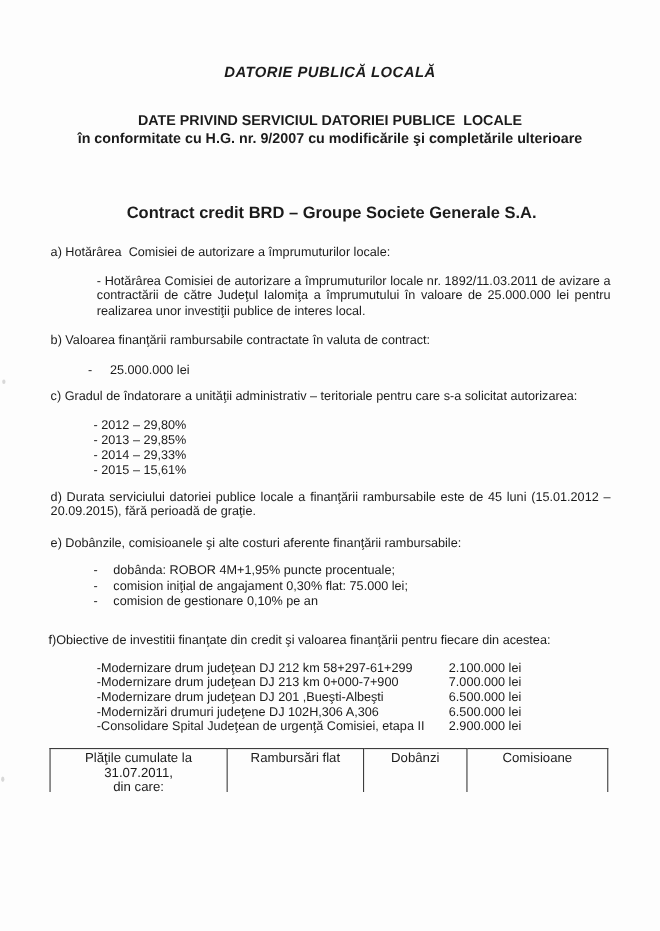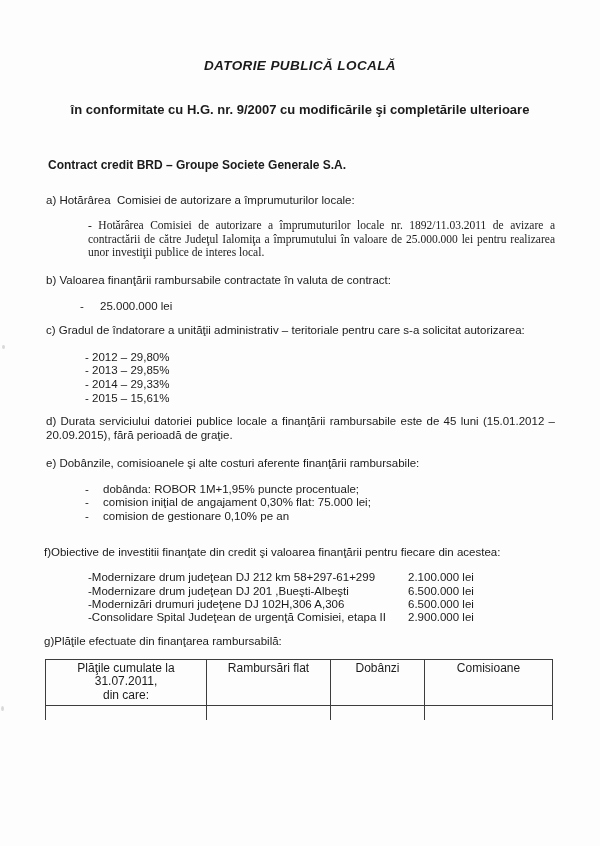--- a/index.html
+++ b/index.html
@@ -22,36 +22,36 @@
     letter-spacing: 0.4px;
   }
   .doc-subtitle {
     margin-top: 29px;
     text-align: center;
     font-weight: bold;
     font-size: 13px;
     line-height: 15.5px;
   }
   .contract-heading {
-    margin: 40px 45px 0 48px;
-    font-weight: bold;
-    font-size: 12px;
+    margin: 52px 45px 0 48px;
+    font-weight: bold;
+    font-size: 15px;
+    text-align: center;
   }
   .sec-heading { margin: 0 45px 0 46px; line-height: 13.5px; }
   .mt-a  { margin-top: 22px; }
   .mt-b  { margin-top: 14px; }
   .mt-c  { margin-top: 12px; }
   .mt-e  { margin-top: 15px; }
   .mt-f  { margin-top: 22px; margin-left: 44px; }
   .mt-g  { margin-top: 10px; margin-left: 44px; }
   .para-a {
     margin: 12px 45px 0 88px;
     text-align: justify;
     line-height: 13.6px;
-    font-family: Liberation Serif, serif;
   }
   .para-d {
     margin: 10px 45px 0 46px;
     text-align: justify;
     line-height: 13.6px;
   }
   .b-value { margin: 13px 45px 0 80px; display: flex; }
   .b-value .dash { width: 20px; }
   .plain-list { list-style: none; margin: 13px 45px 0 85px; line-height: 13.6px; }
   .bullet-list { list-style: none; margin: 12px 45px 0 85px; line-height: 13.6px; }
@@ -96,20 +96,21 @@
 <body>
 
 <div class="page">
 
   <div class="speck speck-1"></div>
   <div class="speck speck-2"></div>
 
   <div class="doc-title">DATORIE PUBLICĂ LOCALĂ</div>
 
   <div class="doc-subtitle">
+    <div>DATE PRIVIND SERVICIUL DATORIEI PUBLICE &nbsp;LOCALE</div>
     <div>în conformitate cu H.G. nr. 9/2007 cu modificările şi completările ulterioare</div>
   </div>
 
   <div class="contract-heading">Contract credit BRD – Groupe Societe Generale S.A.</div>
 
   <div class="sec-heading mt-a">a) Hotărârea &nbsp;Comisiei de autorizare a împrumuturilor locale:</div>
   <p class="para-a">- Hotărârea Comisiei de autorizare a împrumuturilor locale nr. 1892/11.03.2011 de avizare a contractării de către Judeţul Ialomiţa a împrumutului în valoare de 25.000.000 lei pentru realizarea unor investiţii publice de interes local.</p>
 
   <div class="sec-heading mt-b">b) Valoarea finanţării rambursabile contractate în valuta de contract:</div>
   <div class="b-value">
@@ -124,53 +125,56 @@
     <li>- 2014 – 29,33%</li>
     <li>- 2015 – 15,61%</li>
   </ul>
 
   <p class="para-d">d) Durata serviciului datoriei publice locale a finanţării rambursabile este de 45 luni (15.01.2012 – 20.09.2015), fără perioadă de graţie.</p>
 
   <div class="sec-heading mt-e">e) Dobânzile, comisioanele şi alte costuri aferente finanţării rambursabile:</div>
   <ul class="bullet-list">
     <li>
       <span class="dash">-</span>
-      <span>dobânda: ROBOR 1M+1,95% puncte procentuale;</span>
+      <span>dobânda: ROBOR 4M+1,95% puncte procentuale;</span>
     </li>
     <li>
       <span class="dash">-</span>
       <span>comision iniţial de angajament 0,30% flat: 75.000 lei;</span>
     </li>
     <li>
       <span class="dash">-</span>
       <span>comision de gestionare 0,10% pe an</span>
     </li>
   </ul>
 
   <div class="sec-heading mt-f">f)Obiective de investitii finanţate din credit şi valoarea finanţării pentru fiecare din acestea:</div>
   <ul class="fund-list">
     <li>
       <span class="f-label">-Modernizare drum judeţean DJ 212 km 58+297-61+299</span>
       <span class="f-amount">2.100.000 lei</span>
     </li>
     <li>
+      <span class="f-label">-Modernizare drum judeţean DJ 213 km 0+000-7+900</span>
+      <span class="f-amount">7.000.000 lei</span>
+    </li>
+    <li>
       <span class="f-label">-Modernizare drum judeţean DJ 201 ,Bueşti-Albeşti</span>
       <span class="f-amount">6.500.000 lei</span>
     </li>
     <li>
       <span class="f-label">-Modernizări drumuri judeţene DJ 102H,306 A,306</span>
       <span class="f-amount">6.500.000 lei</span>
     </li>
     <li>
       <span class="f-label">-Consolidare Spital Judeţean de urgenţă Comisiei, etapa II</span>
       <span class="f-amount">2.900.000 lei</span>
     </li>
   </ul>
 
-  <div class="sec-heading mt-g">g)Plăţile efectuate din finanţarea rambursabilă:</div>
 
   <table class="payments-table">
     <colgroup>
       <col style="width:161px">
       <col style="width:124px">
       <col style="width:94px">
       <col style="width:128px">
     </colgroup>
     <thead>
       <tr>

